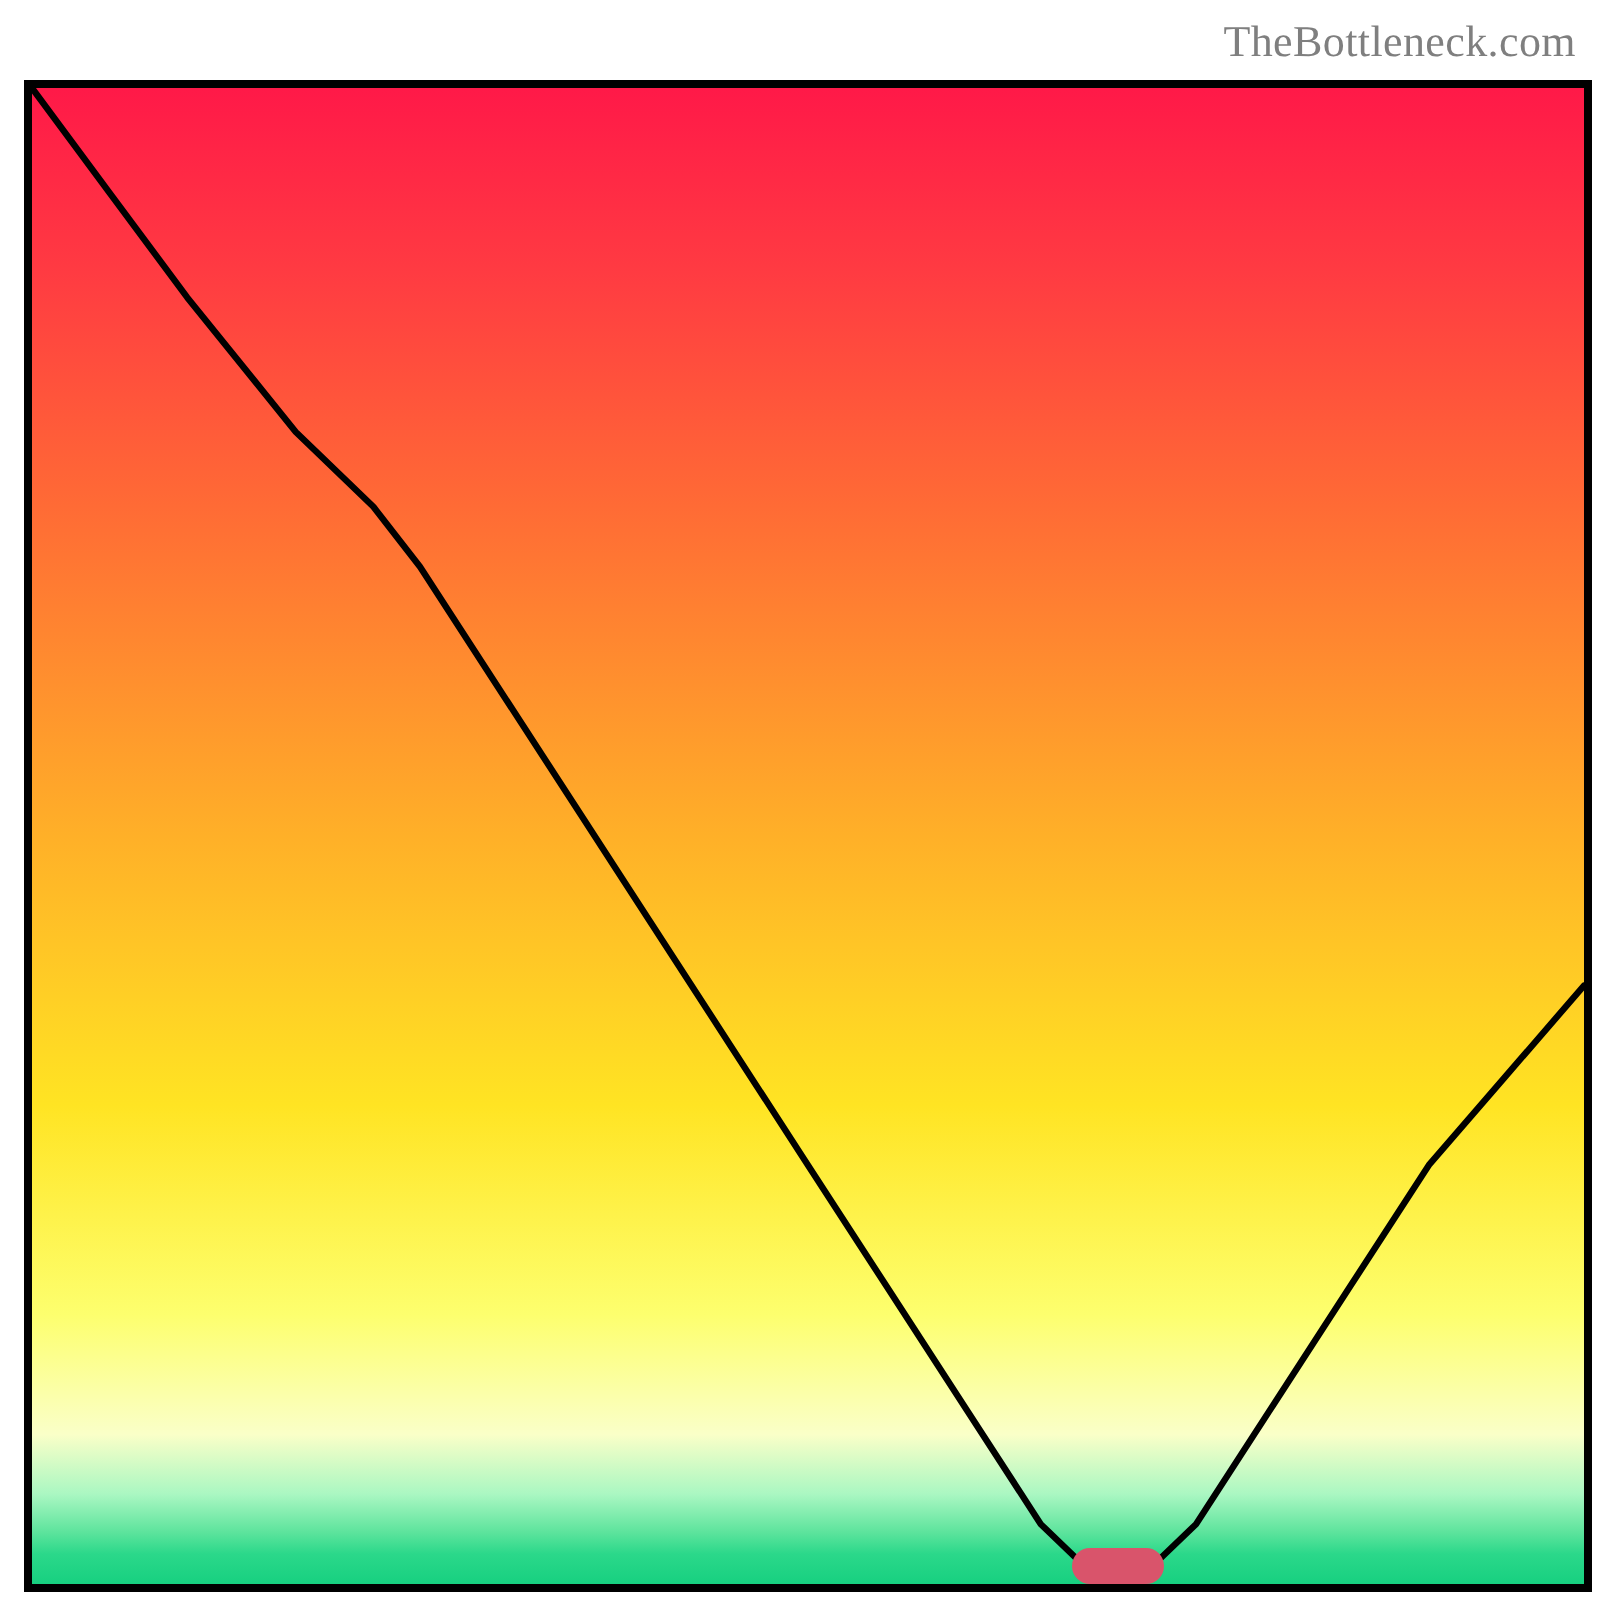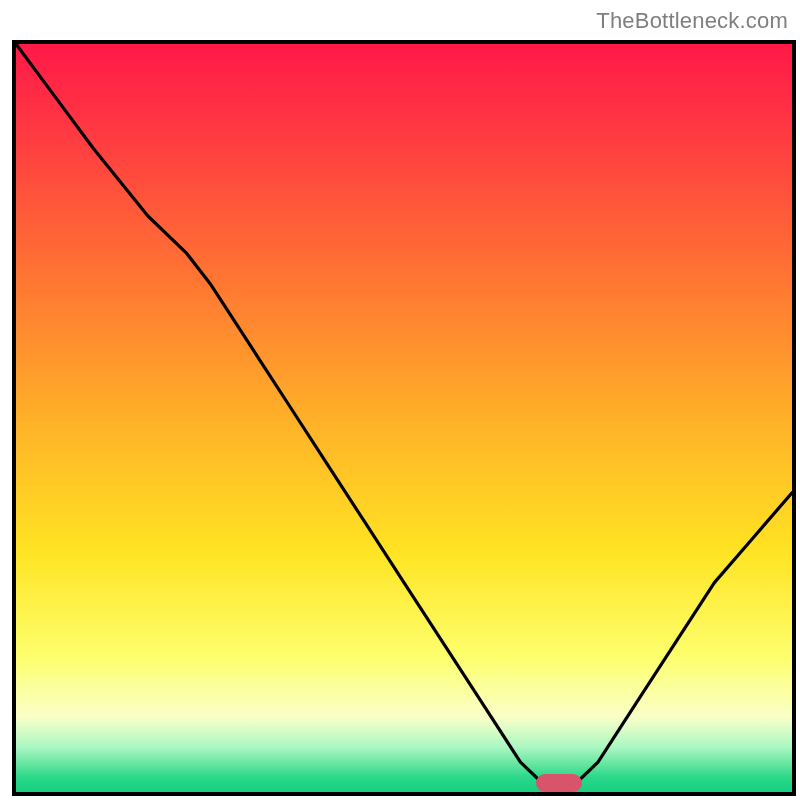--- a/index.html
+++ b/index.html
@@ -10,20 +10,21 @@
     background: #ffffff;
     font-family: Arial, Helvetica, sans-serif;
   }
   .frame {
     position: absolute;
     left: 0;
     top: 0;
     width: 800px;
     height: 800px;
     box-sizing: border-box;
+    font-family: Liberation Serif, serif;
   }
   .plot-area {
     position: absolute;
     left: 12px;
     top: 40px;
     width: 776px;
     height: 748px;
     border: 4px solid #000;
     box-sizing: content-box;
   }

